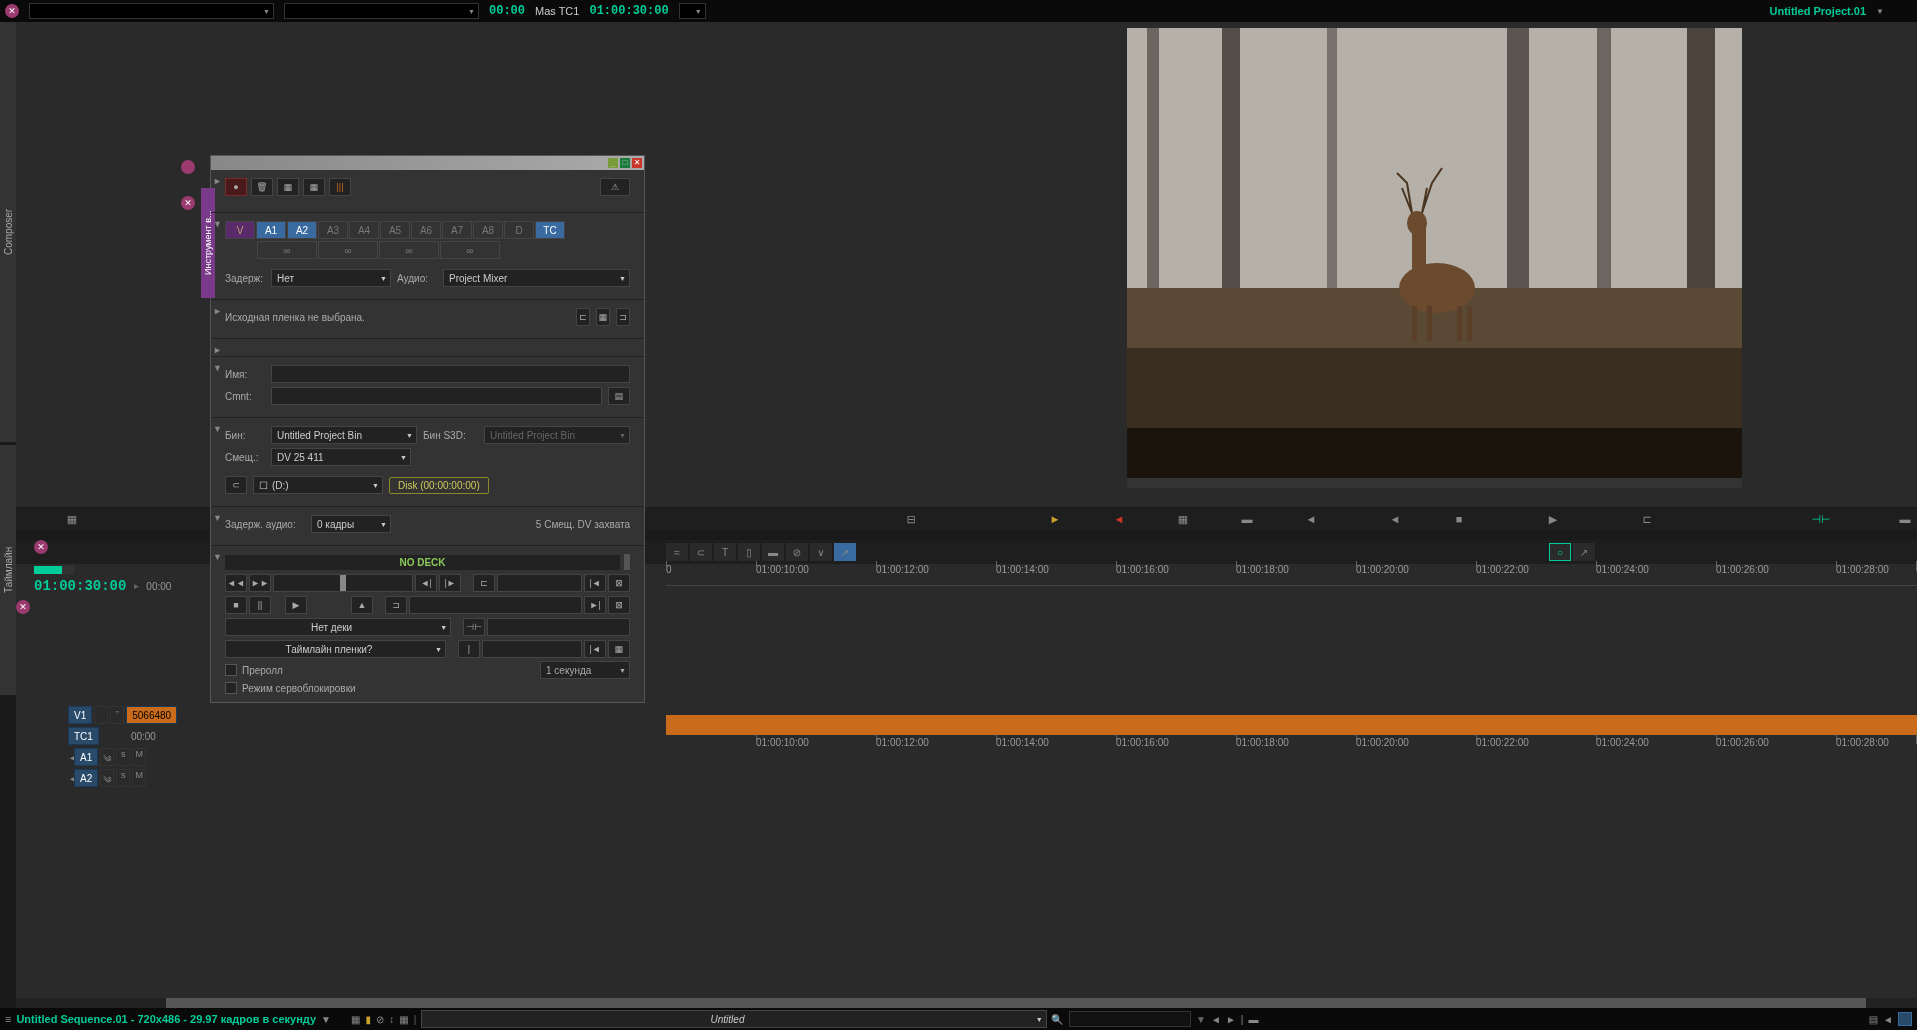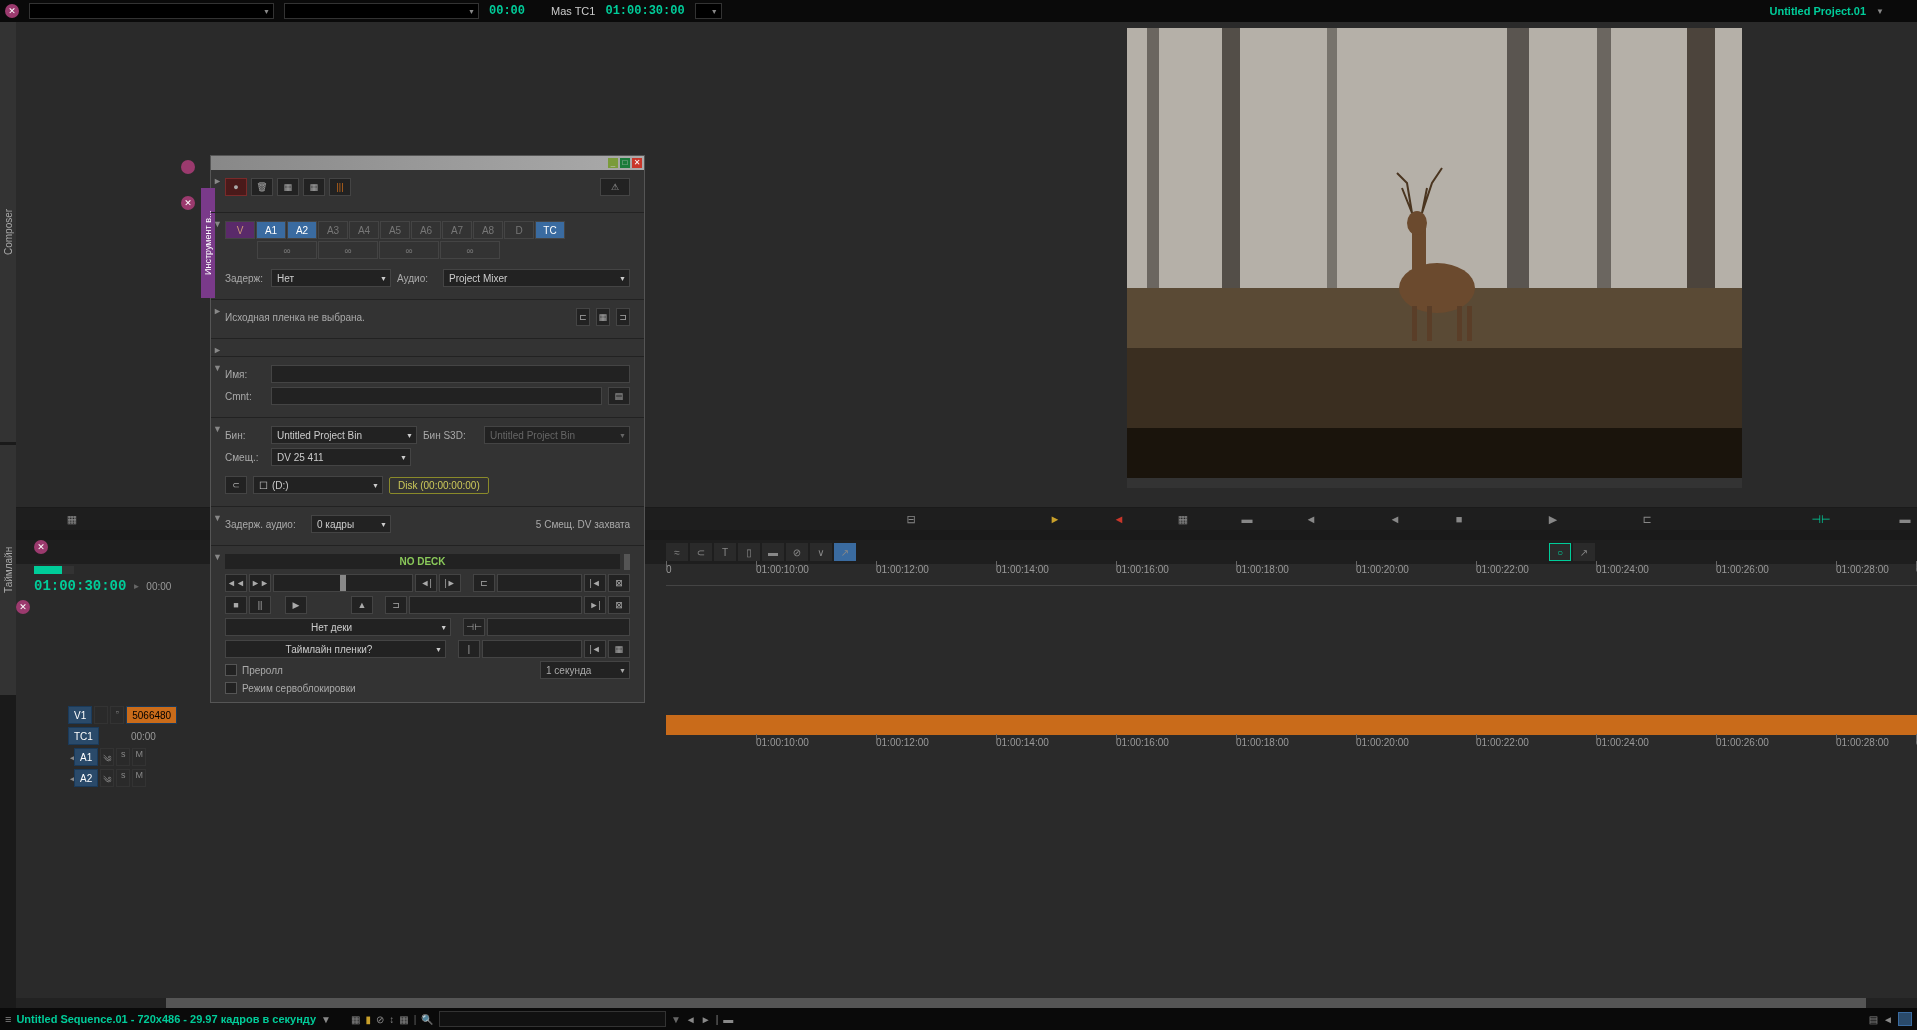--- a/index.html
+++ b/index.html
@@ -3,21 +3,21 @@
 <meta charset="utf-8">
 <style>
 * { margin: 0; padding: 0; box-sizing: border-box; font-family: Arial, sans-serif; }
 body { background: #1a1a1a; color: #ccc; font-size: 10px; overflow: hidden; width: 1917px; height: 1030px; position: relative; }
 
 .top-bar { height: 22px; background: #0a0a0a; display: flex; align-items: center; padding: 0 5px; gap: 10px; }
 .close-btn { width: 14px; height: 14px; background: #9b3a6e; border-radius: 50%; display: flex; align-items: center; justify-content: center; color: #fff; font-size: 9px; cursor: pointer; }
 .dropdown-dark { background: #000; border: 1px solid #333; height: 16px; color: #888; padding: 0 20px 0 5px; position: relative; display: flex; align-items: center; }
 .dropdown-dark::after { content: '▼'; position: absolute; right: 3px; font-size: 7px; color: #888; }
 .tc-display { font-family: 'Courier New', monospace; color: #0c9; font-weight: bold; font-size: 12px; }
-.tc-label { color: #ccc; font-size: 11px; margin-left: 16px; }
+.tc-label { color: #ccc; font-size: 11px; }
 
 .vert-label-left { position: absolute; left: 0; background: #333; width: 16px; display: flex; flex-direction: column; align-items: center; justify-content: center; writing-mode: vertical-lr; transform: rotate(180deg); font-size: 10px; color: #aaa; }
 .composer-label { top: 22px; height: 420px; }
 .timeline-label { top: 445px; height: 250px; }
 
 .main-area { position: absolute; top: 22px; left: 16px; right: 0; height: 485px; background: #2a2a2a; }
 .viewer-right { position: absolute; right: 175px; top: 6px; width: 615px; height: 460px; background: #333; }
 .viewer-image { width: 100%; height: 450px; background: linear-gradient(180deg, #a5a09a 0%, #b8b5ae 30%, #8a8478 55%, #6b5d4a 70%, #4a3e2e 85%, #2a2218 100%); position: relative; overflow: hidden; }
 .scrub-green { position: absolute; top: 487px; width: 328px; height: 10px; background: #0a6b3a; }
 .scrub-blue { position: absolute; top: 487px; width: 780px; height: 10px; background: #2a7bc0; }
@@ -376,21 +376,21 @@
       <div class="panel-dd" style="max-width:80px">
           <span>0 кадры</span>
         </div>
       <div style="flex:1"></div>
       <span style="font-size:10px;color:#aaa">5   Смещ. DV захвата</span>
     </div>
   </div>
 
   <div class="panel-section" style="border-bottom:none">
     <span class="section-toggle">▼</span>
-    <div style="display:flex;gap:4px;align-items:flex-start">
+    <div style="display:flex;gap:4px;align-items:center">
       <div class="nodeck" style="flex:1">NO DECK</div>
       <div style="width:6px;height:16px;background:#555"></div>
     </div>
     <div class="transport-btns">
       <div class="tbtn">◄◄</div>
       <div class="tbtn">►►</div>
       <div style="flex:1;height:18px;background:#222;border:1px solid #444;position:relative">
         <div style="position:absolute;left:48%;width:6px;height:100%;background:#888"></div>
       </div>
       <div class="tbtn">◄|</div>
@@ -451,20 +451,23 @@
   <span style="color:#888;font-size:11px">≡</span>
   <span class="bottom-text">Untitled Sequence.01 - 720x486 - 29.97 кадров в секунду</span>
   <span style="color:#888">▼</span>
   <div style="width:10px"></div>
   <span style="color:#888">▦</span>
   <span style="color:#c9a02a">▮</span>
   <span style="color:#888">⊘</span>
   <span style="color:#888">↕</span>
   <span style="color:#888">▦</span>
   <span style="color:#666">|</span>
+  <div class="panel-dd" style="width:100px;background:#222;justify-content:center;font-style:italic">
+      <span>Untitled</span>
+    </div>
   <span style="color:#888">🔍</span>
   <div style="flex:0.2;height:16px;background:#111;border:1px solid #333"></div>
   <span style="color:#666">▼</span>
   <span style="color:#888">◄</span>
   <span style="color:#888">►</span>
   <span style="color:#888">|</span>
   <span style="color:#888">▬</span>
   <div style="flex:1"></div>
   <span style="color:#888">▤</span>
   <span style="color:#888">◄</span>

